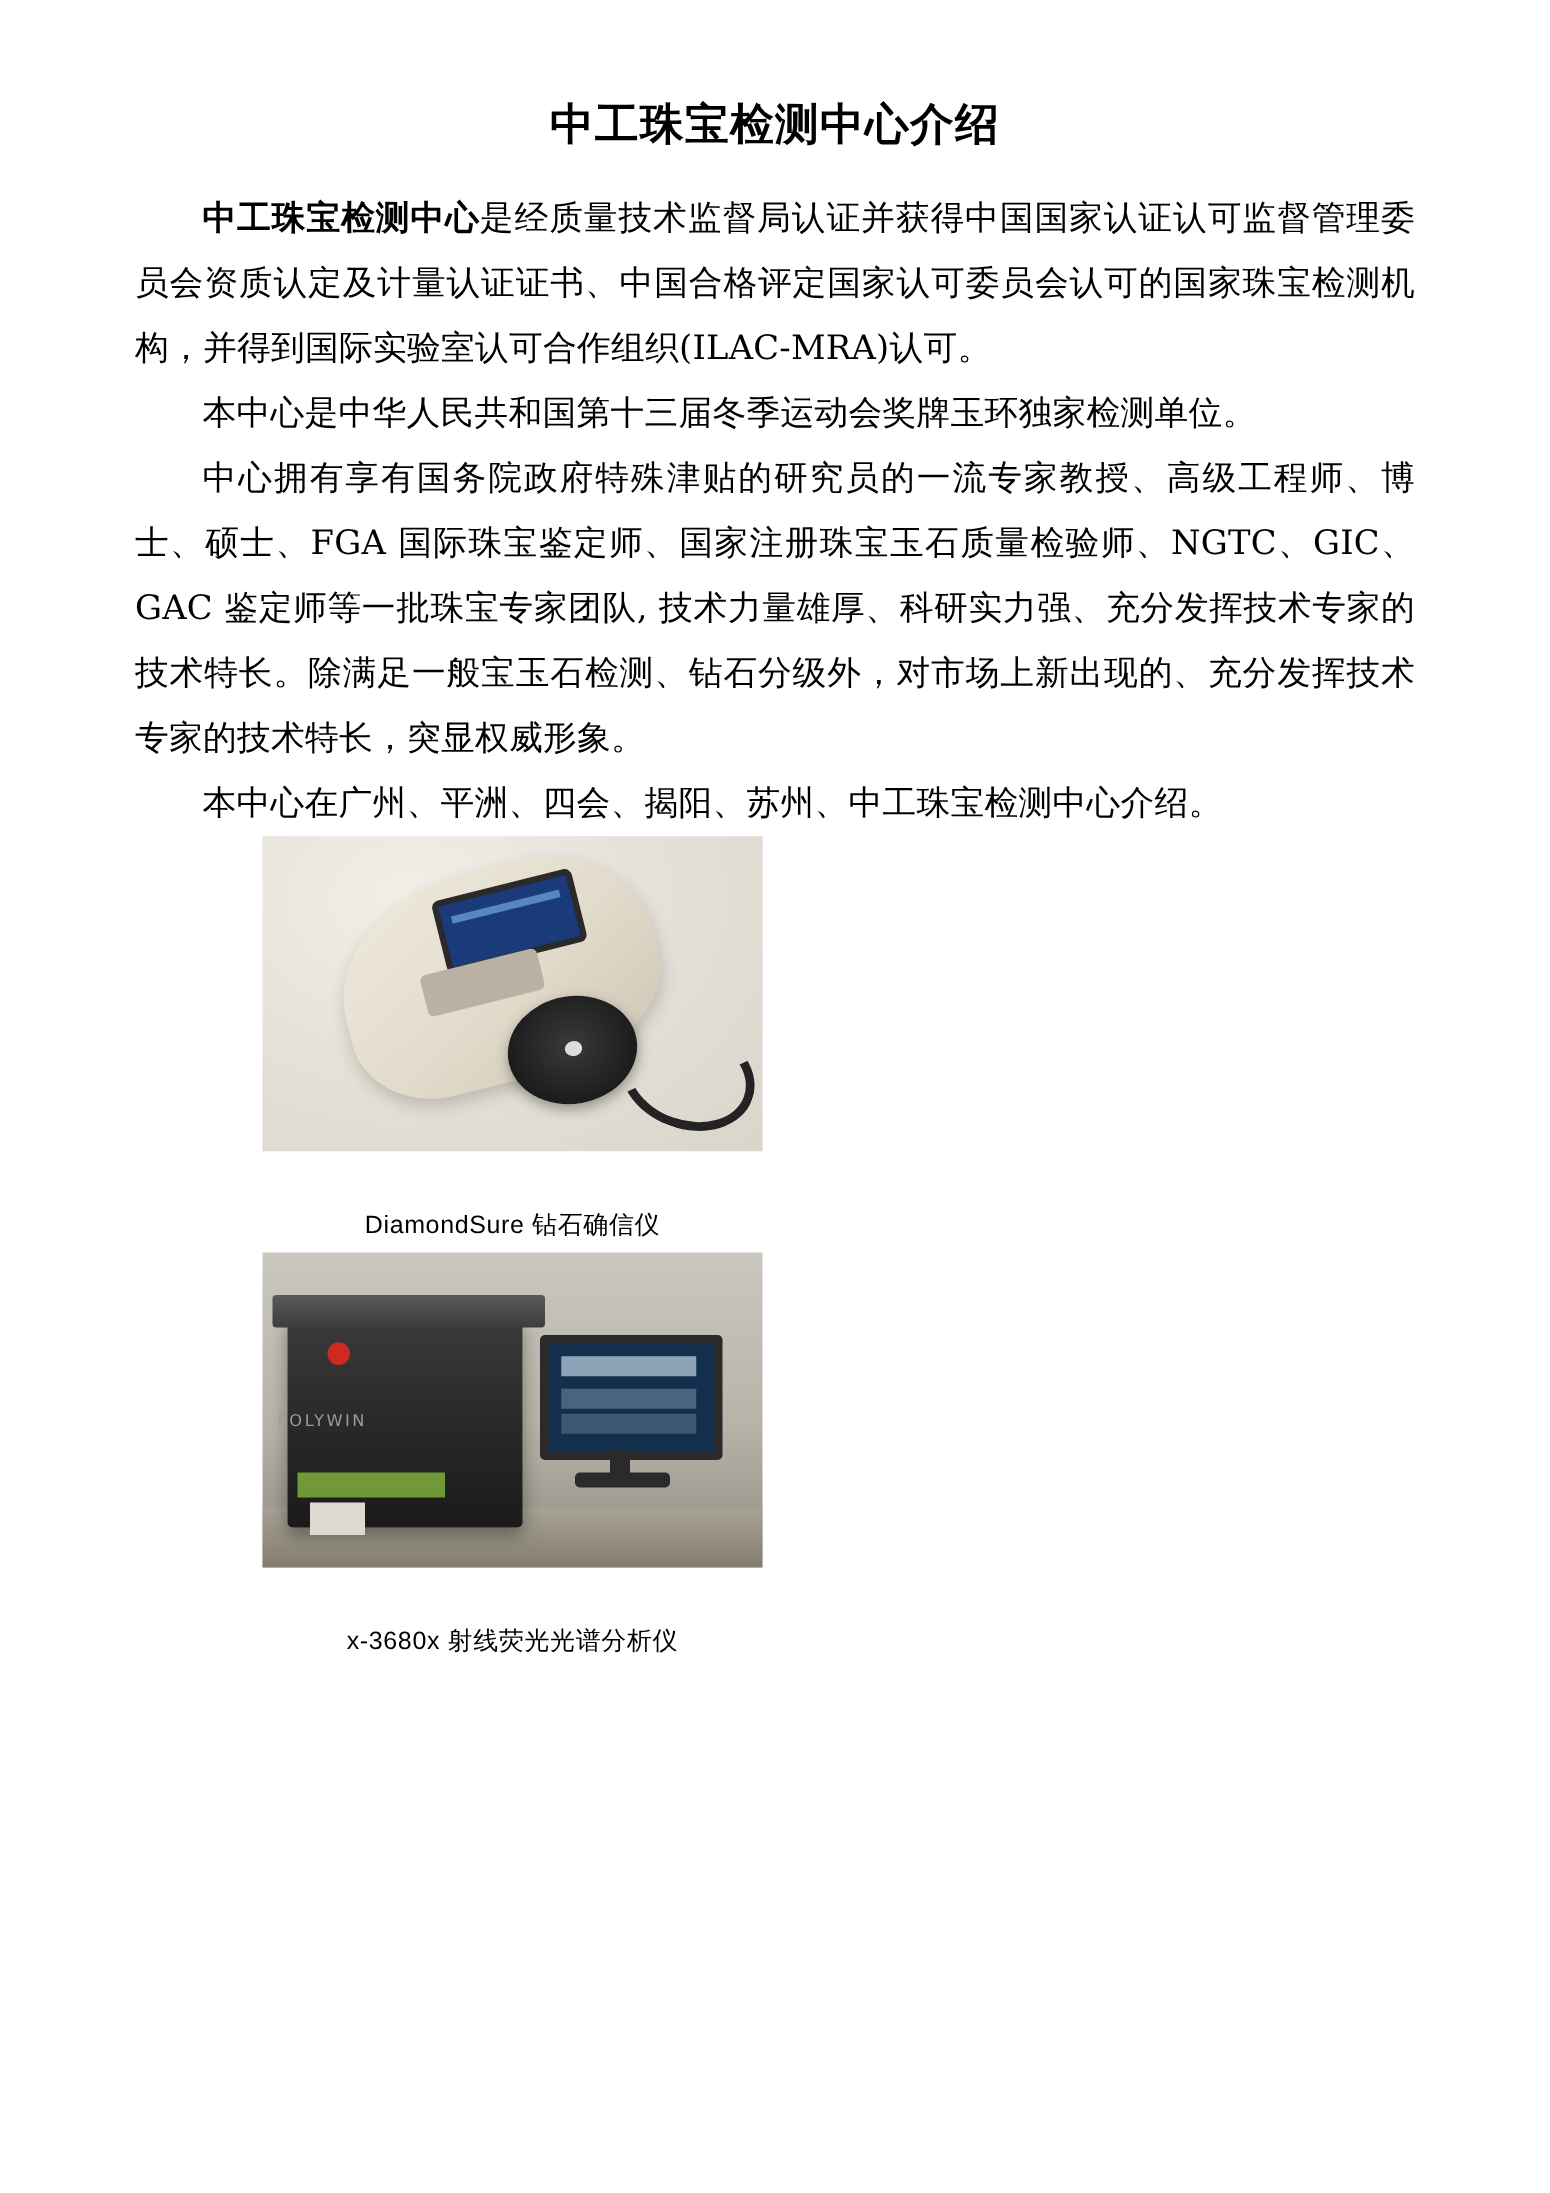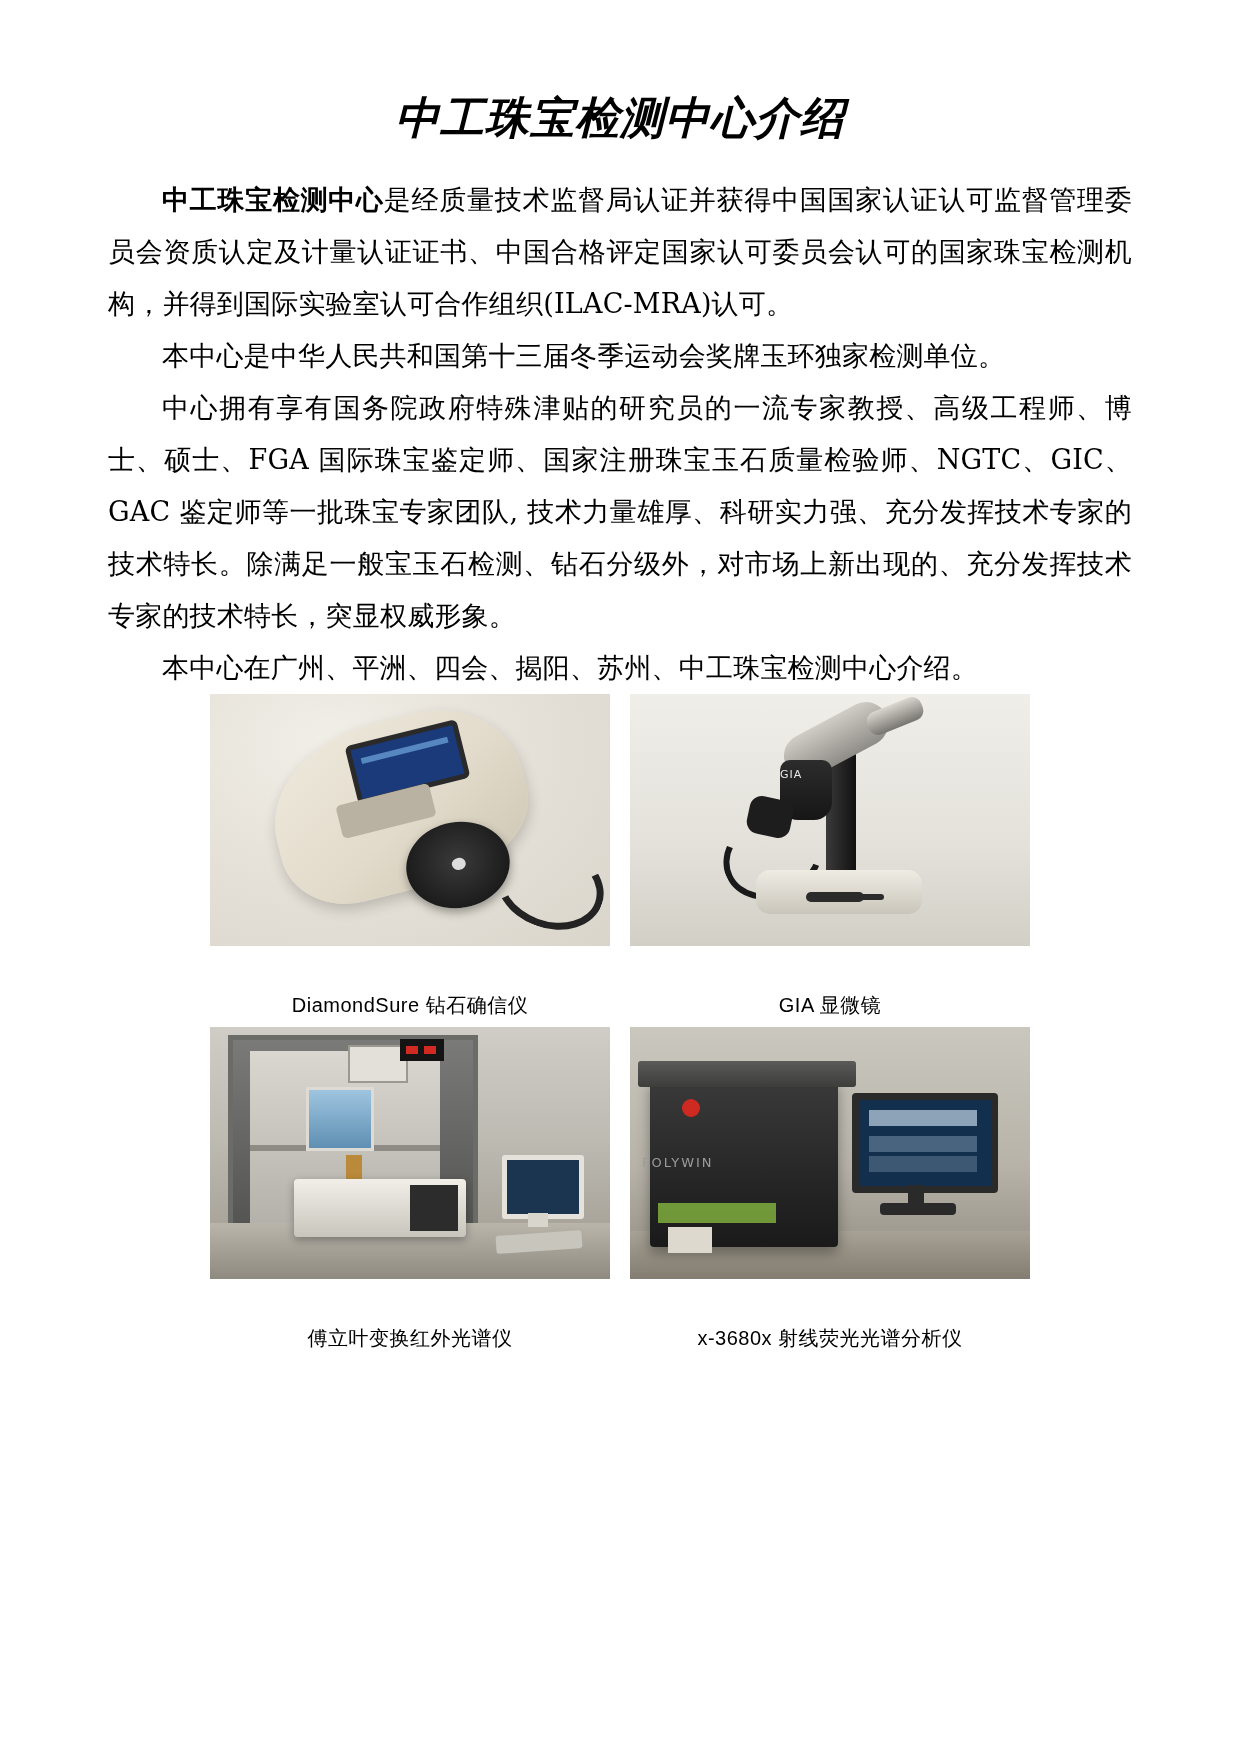--- a/index.html
+++ b/index.html
@@ -19,24 +19,23 @@
     width: 1240px;
     height: 1754px;
     box-sizing: border-box;
     padding: 58px 108px 40px 108px;
     position: relative;
   }
   .doc-title {
     text-align: center;
     font-family: "DejaVu Sans", "Liberation Sans", sans-serif;
     font-weight: bold;
-    font-size: 44px;
+    font-size: 35px;
     letter-spacing: 1px;
-    margin: 31px 0 26px 0;
-    font-style: italic;
+    margin: 18px 0 26px 0;
   }
   .para {
     font-size: 27px;
     line-height: 52px;
     text-align: justify;
     text-justify: inter-ideograph;
     text-indent: 2em;
     margin: 0;
     letter-spacing: 0.2px;
   }
@@ -426,53 +425,23 @@
         <div class="photo ph1">
           <div class="body"></div>
           <div class="screen"></div>
           <div class="panel"></div>
           <div class="disc"></div>
           <div class="cord"></div>
         </div>
         <div class="caption">DiamondSure 钻石确信仪</div>
       </div>
 
-      <div class="cell">
-        <div class="photo ph2">
-          <div class="column"></div>
-          <div class="head"></div>
-          <div class="eyepiece"></div>
-          <div class="nose"></div>
-          <div class="arm"></div>
-          <div class="cable"></div>
-          <div class="stage"></div>
-          <div class="gia">GIA</div>
-        </div>
-        <div class="caption">GIA 显微镜</div>
-      </div>
     </div>
 
     <div class="grid-row">
-      <div class="cell">
-        <div class="photo ph3">
-          <div class="cabinet"></div>
-          <div class="cab-inner"></div>
-          <div class="shelf"></div>
-          <div class="blue-box"></div>
-          <div class="top-box"></div>
-          <div class="display"></div>
-          <div class="bench"></div>
-          <div class="stand"></div>
-          <div class="ftir"></div>
-          <div class="monitor"></div>
-          <div class="mon-stand"></div>
-          <div class="keyboard"></div>
-        </div>
-        <div class="caption">傅立叶变换红外光谱仪</div>
-      </div>
 
       <div class="cell">
         <div class="photo ph4">
           <div class="table"></div>
           <div class="unit"></div>
           <div class="unit-top"></div>
           <div class="btn-red"></div>
           <div class="strip"></div>
           <div class="panel2"></div>
           <div class="logo">FOLYWIN</div>

